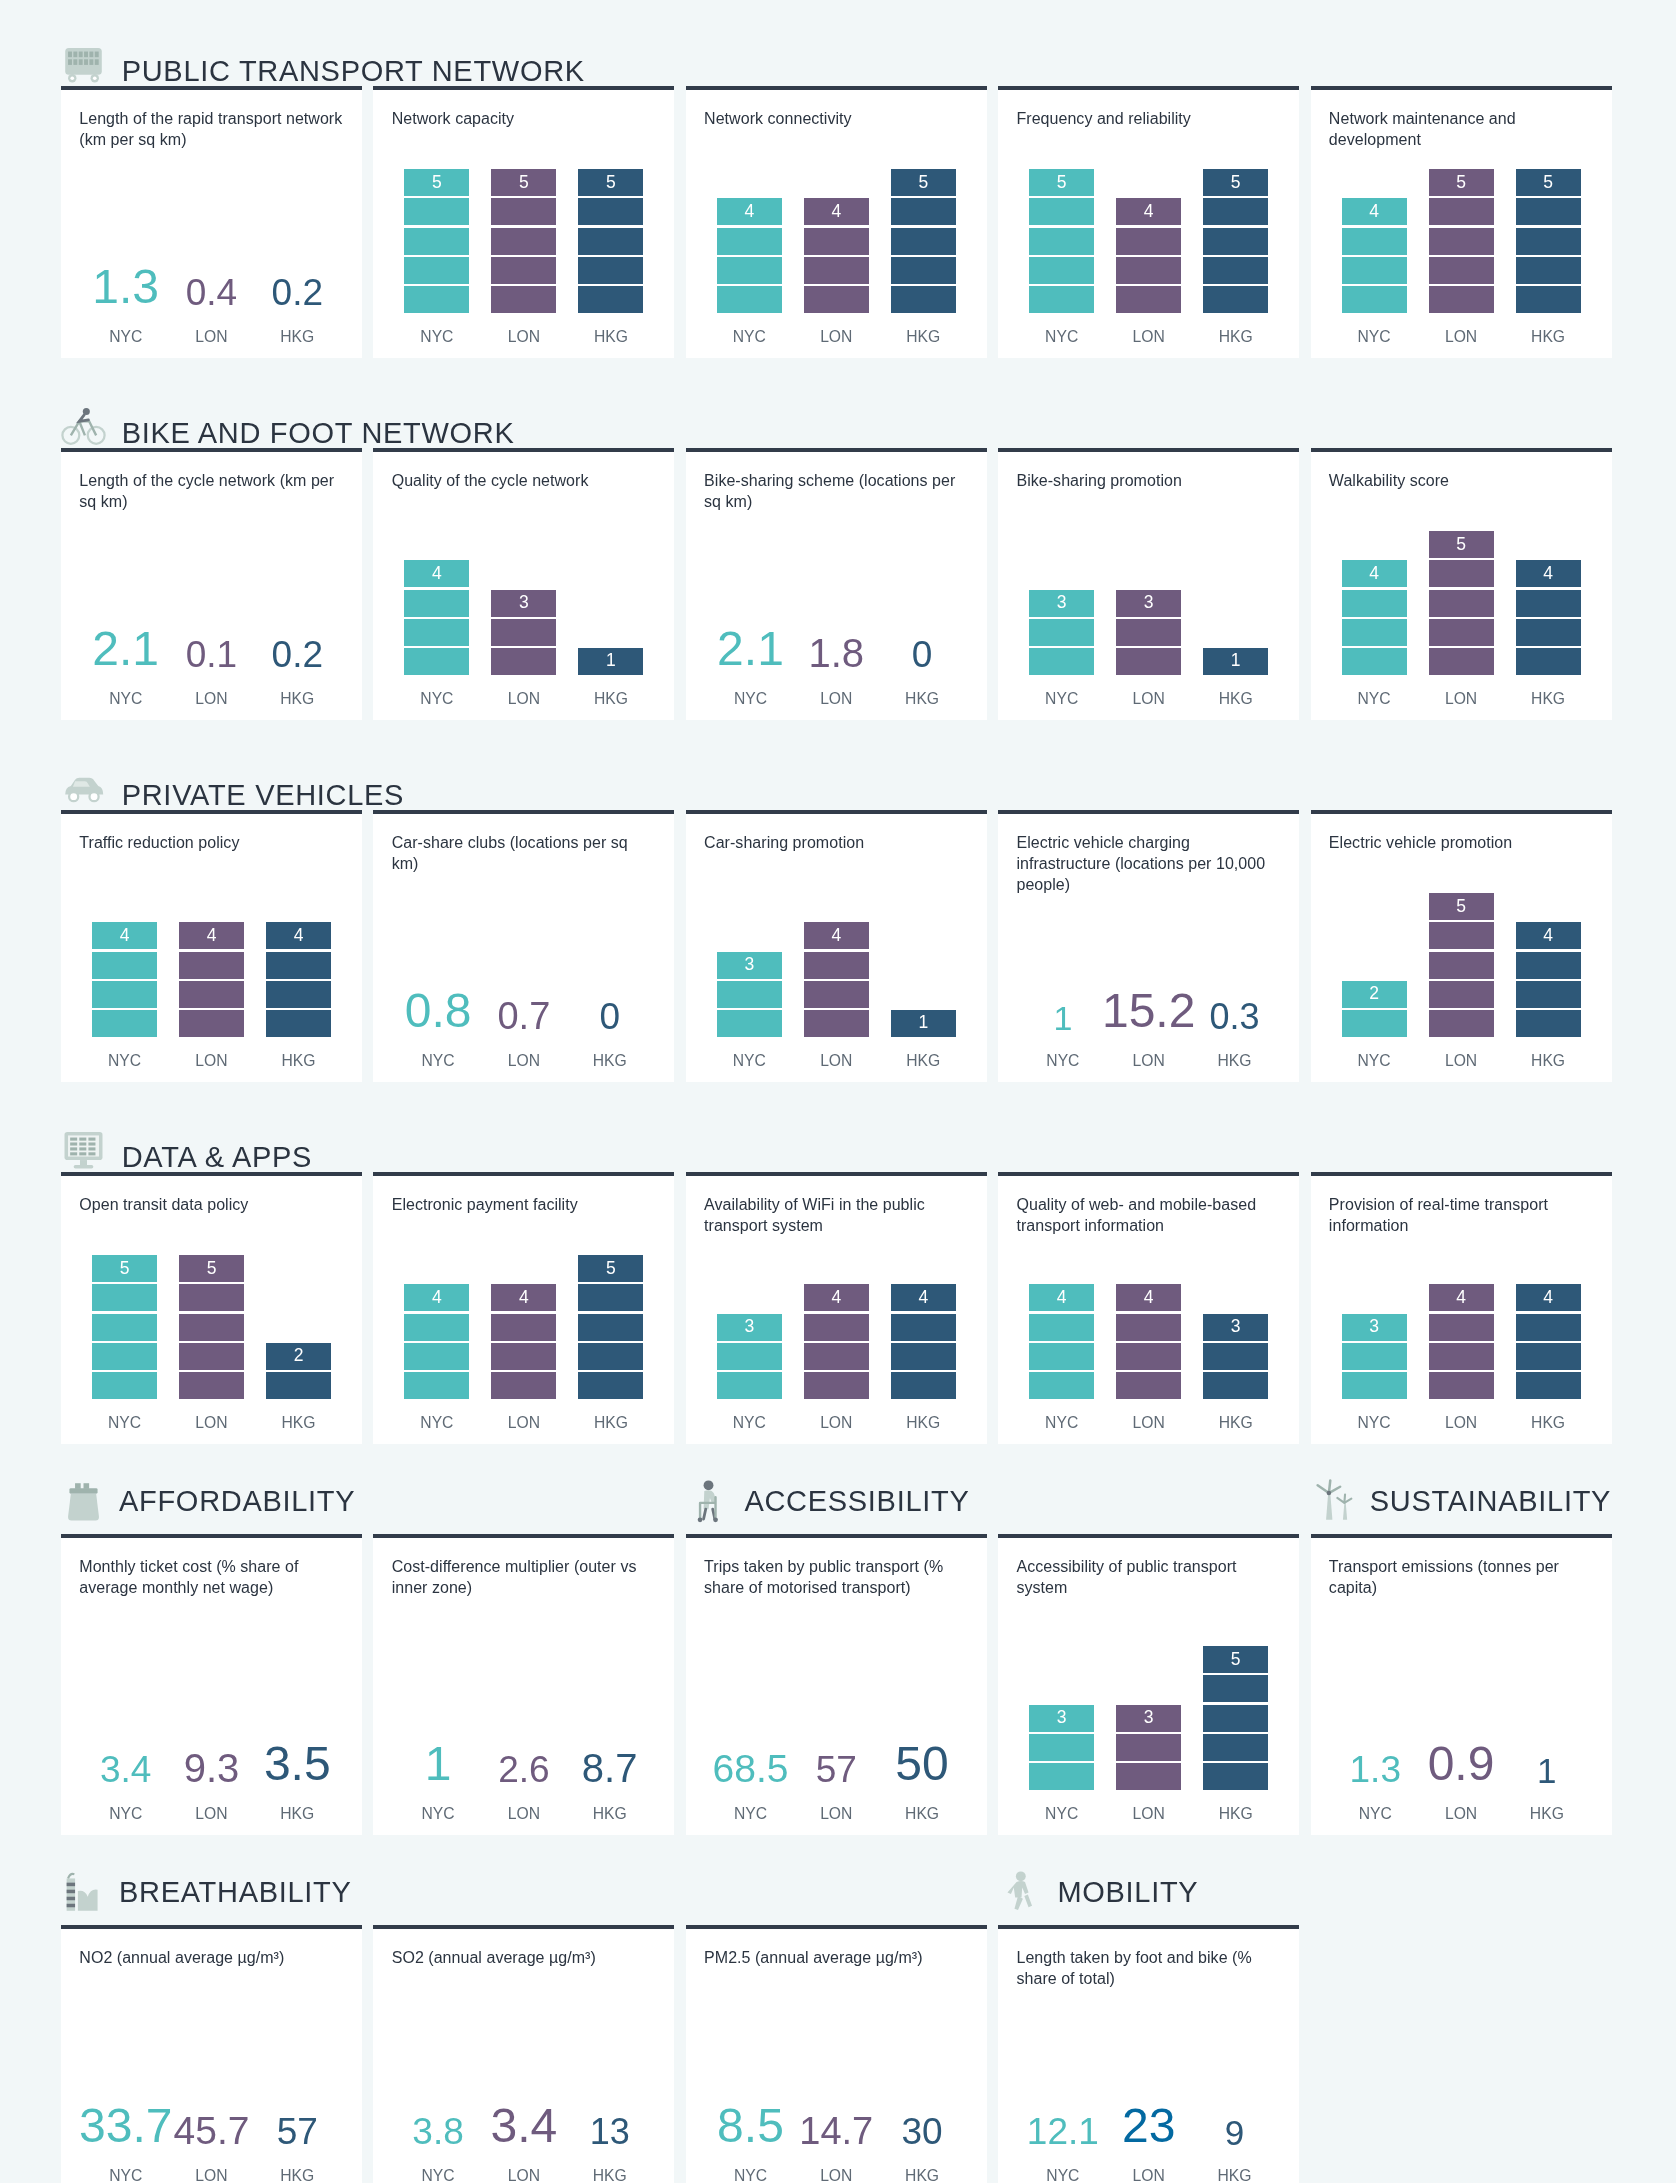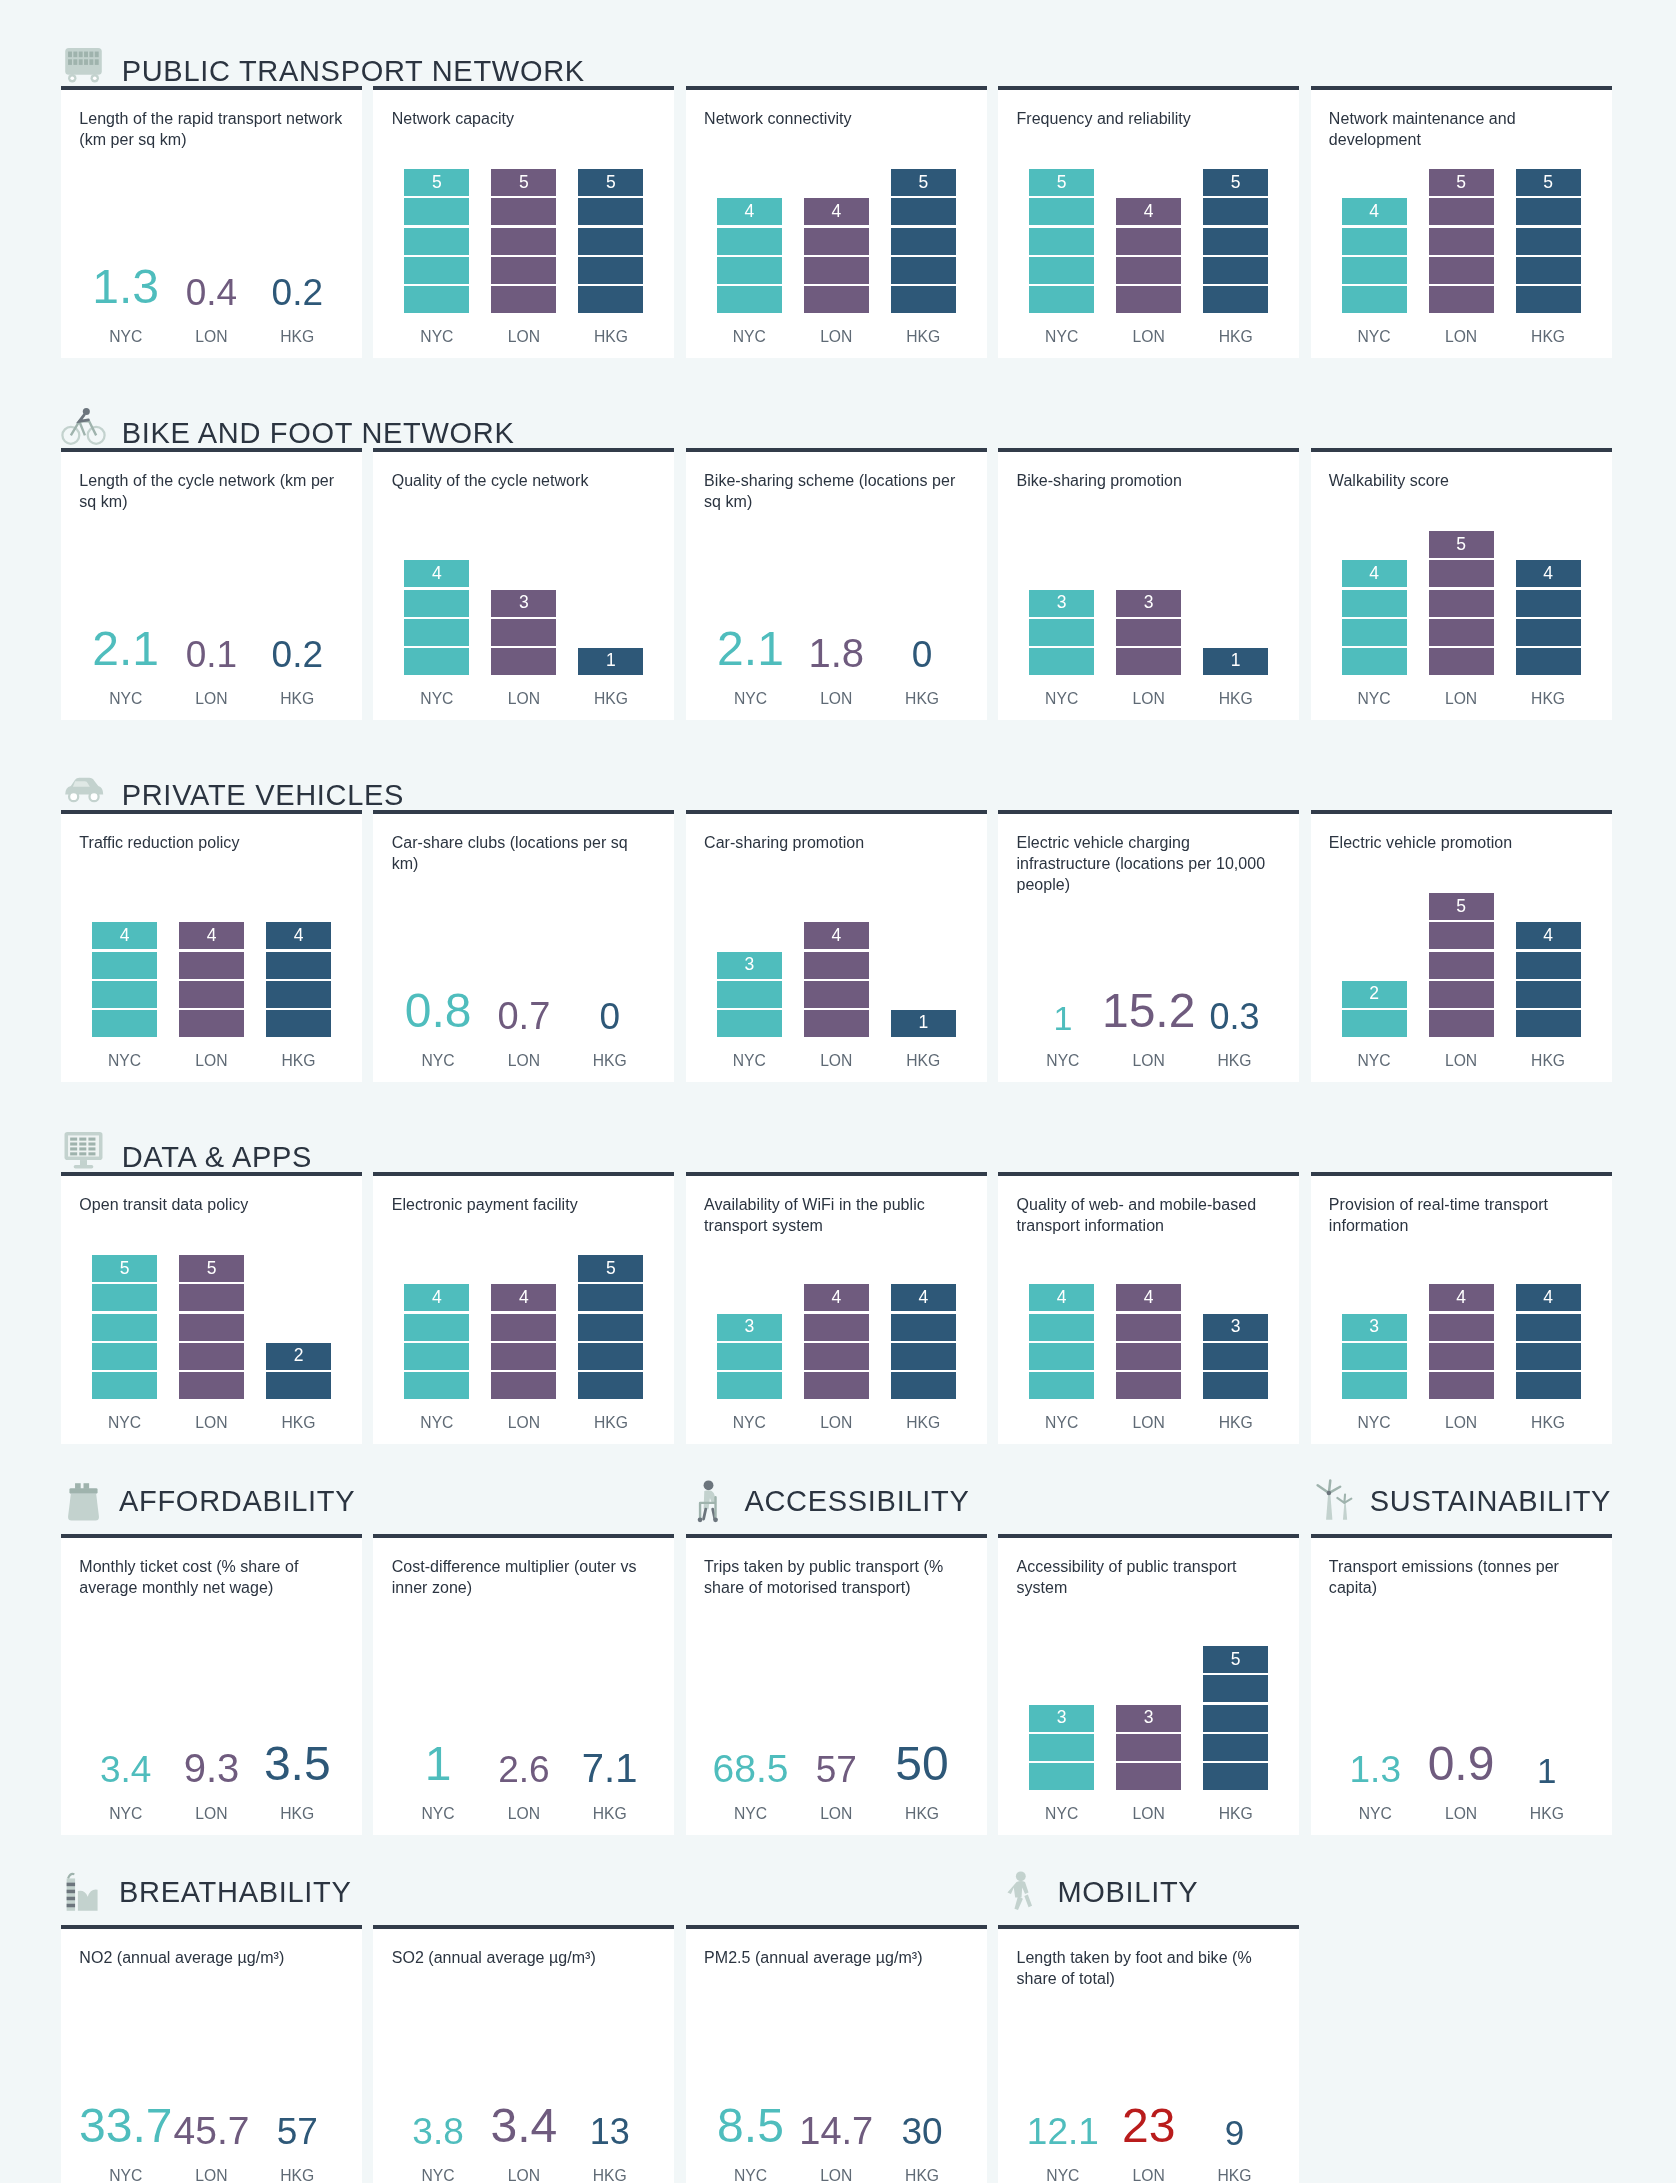--- a/index.html
+++ b/index.html
@@ -940,21 +940,21 @@
         <div class="card tall" style="border-top-color: rgb(50, 60, 74); background: rgb(255, 255, 255); justify-content: flex-end;">
           <div class="card-title">Cost-difference multiplier (outer vs inner zone)</div>
           <div class="nums">
             <div class="numcol">
               <div class="num" style="color: rgb(79, 189, 189); font-size: 48px;">1</div>
             </div>
             <div class="numcol">
               <div class="num" style="color: rgb(111, 91, 126); font-size: 37px;">2.6</div>
             </div>
             <div class="numcol">
-              <div class="num" style="color: rgb(46, 88, 120); font-size: 40px;">7.1</div>
+              <div class="num" style="color: rgb(46, 88, 120); font-size: 40px;">8.7</div>
             </div>
           </div>
           <div class="numlabels">
             <span>NYC</span>
             <span>LON</span>
             <span>HKG</span>
           </div>
         </div>
         <div class="card tall" style="border-top-color: rgb(50, 60, 74); background: rgb(255, 255, 255);">
           <div class="card-title">Trips taken by public transport (% share of motorised transport)</div>
@@ -1121,21 +1121,21 @@
             <span>HKG</span>
           </div>
         </div>
         <div class="card" style="border-top-color: rgb(50, 60, 74); background: rgb(255, 255, 255);">
           <div class="card-title">Length taken by foot and bike (% share of total)</div>
           <div class="nums">
             <div class="numcol">
               <div class="num" style="color: rgb(79, 189, 189); font-size: 37px;">12.1</div>
             </div>
             <div class="numcol">
-              <div class="num" style="color: #b91c1c; font-size: 48px;">23</div>
+              <div class="num" style="color: #0369a1; font-size: 48px;">23</div>
             </div>
             <div class="numcol">
               <div class="num" style="color: rgb(46, 88, 120); font-size: 35px;">9</div>
             </div>
           </div>
           <div class="numlabels">
             <span>NYC</span>
             <span>LON</span>
             <span>HKG</span>
           </div>

